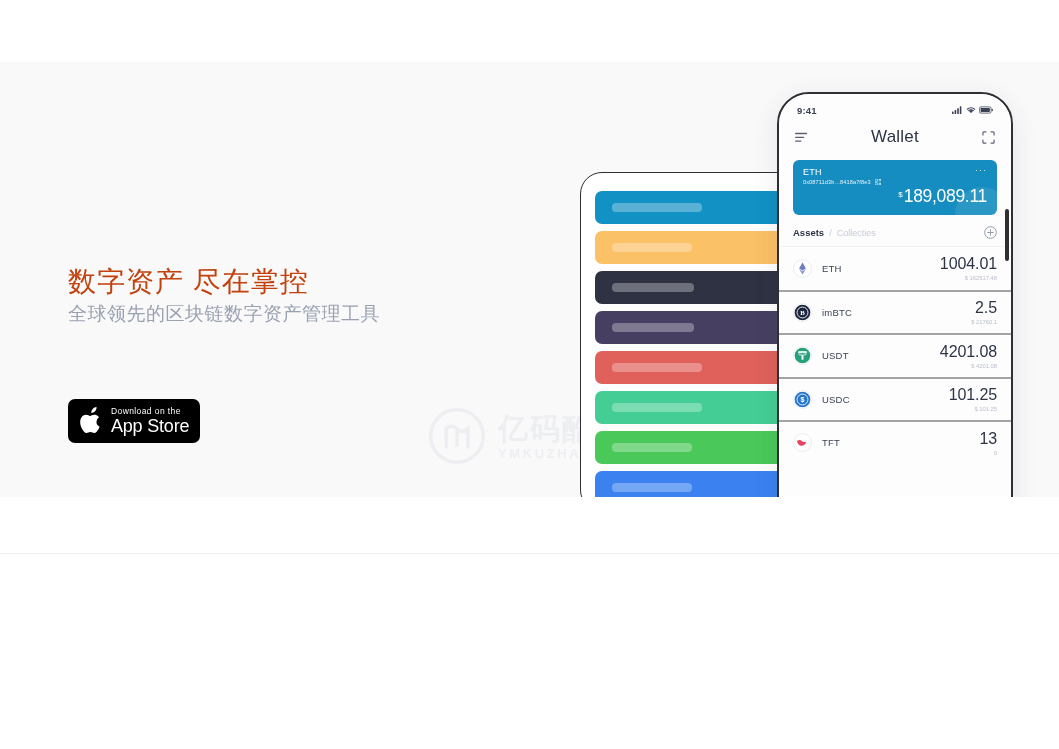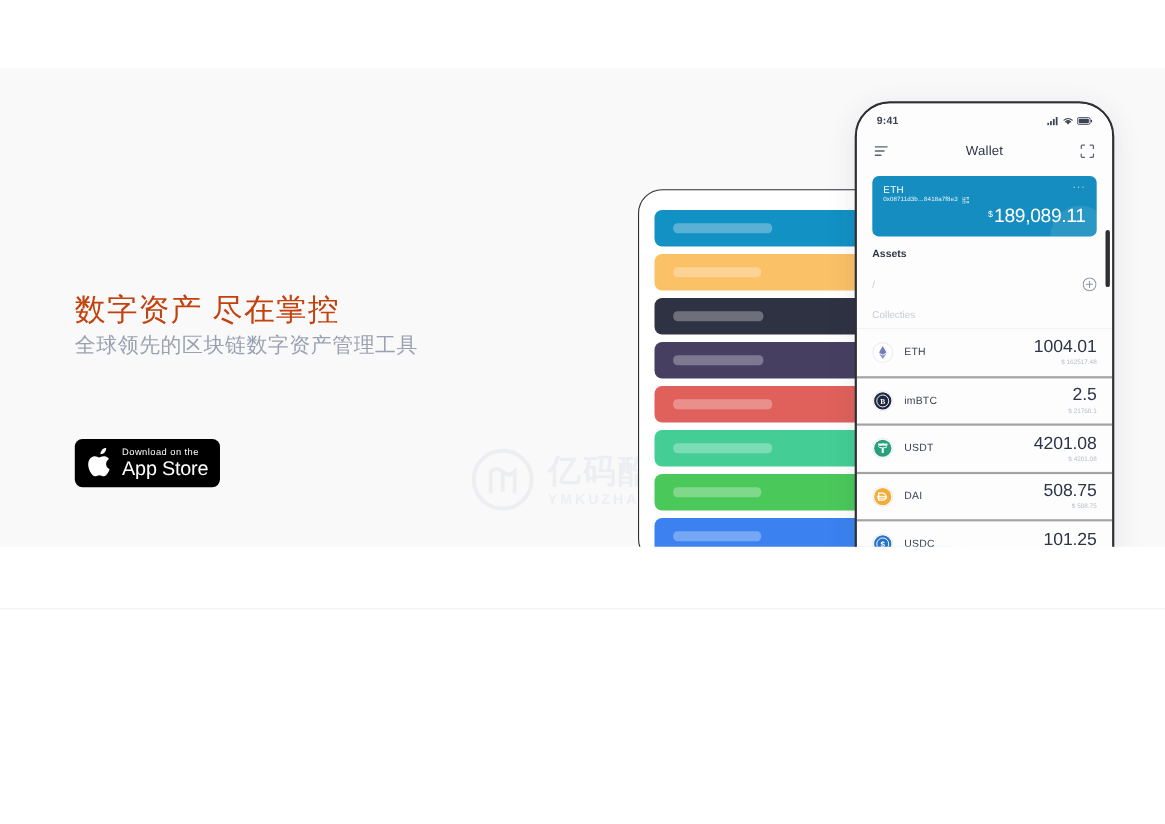--- a/index.html
+++ b/index.html
@@ -117,21 +117,21 @@
     justify-content: space-between; padding: 4px 18px 0 18px;
   }
   .sb-time { font-size: 9.5px; color: #3b4254; font-weight: 600; letter-spacing: .2px; }
   .sb-right { display: flex; align-items: center; gap: 3px; }
 
   
   .navbar {
     height: 30px; display: flex; align-items: center;
     justify-content: space-between; padding: 0 16px;
   }
-  .nav-title { font-size: 12px; color: #2d3446; font-weight: 500; letter-spacing: .2px; }
+  .nav-title { font-size: 17px; color: #2d3446; font-weight: 500; letter-spacing: .2px; }
 
   
   .balance-card {
     margin: 8px 14px 0 14px; height: 55px;
     background: #168dc0; border-radius: 6px;
     position: relative; padding: 7px 10px 0 10px; overflow: hidden;
     cursor: pointer;
   }
   .bal-ghost {
     position: absolute; right: -12px; bottom: -26px;
@@ -148,21 +148,21 @@
     margin-top: 1px; gap: 1px;
   }
   .bal-cur { font-size: 8px; color: #fff; margin-bottom: 7px; }
   .bal-amount { font-size: 17.5px; color: #fff; letter-spacing: -.3px; line-height: 20px; }
 
   
   .tabs-row {
     display: flex; align-items: center; justify-content: space-between;
     padding: 11px 14px 7px 14px;
   }
-  .tabs-left { display: flex; align-items: baseline; gap: 17px; flex-direction: column; }
+  .tabs-left { display: flex; align-items: baseline; gap: 5px; }
   .tab-active { font-size: 9.5px; color: #2d3446; font-weight: 700; cursor: pointer; }
   .tab-sep { font-size: 9px; color: #c6cbd6; }
   .tab-inactive { font-size: 9px; color: #c6cbd6; cursor: pointer; }
 
   
   .asset-list { flex: 1; overflow: hidden; }
   .asset-row {
     display: flex; align-items: center; gap: 10px;
     padding: 0 14px; height: 43.5px;
     border-top: 2px solid #a3a3a3;
@@ -375,35 +375,20 @@
               </div>
               <div class="coin-name">USDT</div>
               <div class="coin-vals">
                 <div class="coin-amt">4201.08</div>
                 <div class="coin-fiat">$ 4201.08</div>
               </div>
             </div>
             <div class="asset-row">
               <div class="coin-ico">
                 <svg viewBox="0 0 20 20" width="19" height="19">
-                  <circle cx="10" cy="10" r="9.2" fill="#f5ac37"></circle>
-                  <path d="M5.6 6.2 h4.1 a3.8 3.8 0 0 1 0 7.6 H5.6 Z" fill="none" stroke="#fff" stroke-width="1.4"></path>
-                  <rect x="3.6" y="9.1" width="11" height="1.1" fill="#fff"></rect>
-                  <rect x="3.6" y="11" width="11" height="1.1" fill="#fff"></rect>
-                </svg>
-              </div>
-              <div class="coin-name">DAI</div>
-              <div class="coin-vals">
-                <div class="coin-amt">508.75</div>
-                <div class="coin-fiat">$ 508.75</div>
-              </div>
-            </div>
-            <div class="asset-row">
-              <div class="coin-ico">
-                <svg viewBox="0 0 20 20" width="19" height="19">
                   <circle cx="10" cy="10" r="9.2" fill="#2775ca"></circle>
                   <circle cx="10" cy="10" r="6.4" fill="none" stroke="#fff" stroke-width="1"></circle>
                   <text x="10" y="13.3" font-size="8.5" font-family="Liberation Sans, sans-serif" font-weight="700" fill="#fff" text-anchor="middle">$</text>
                 </svg>
               </div>
               <div class="coin-name">USDC</div>
               <div class="coin-vals">
                 <div class="coin-amt">101.25</div>
                 <div class="coin-fiat">$ 101.25</div>
               </div>

